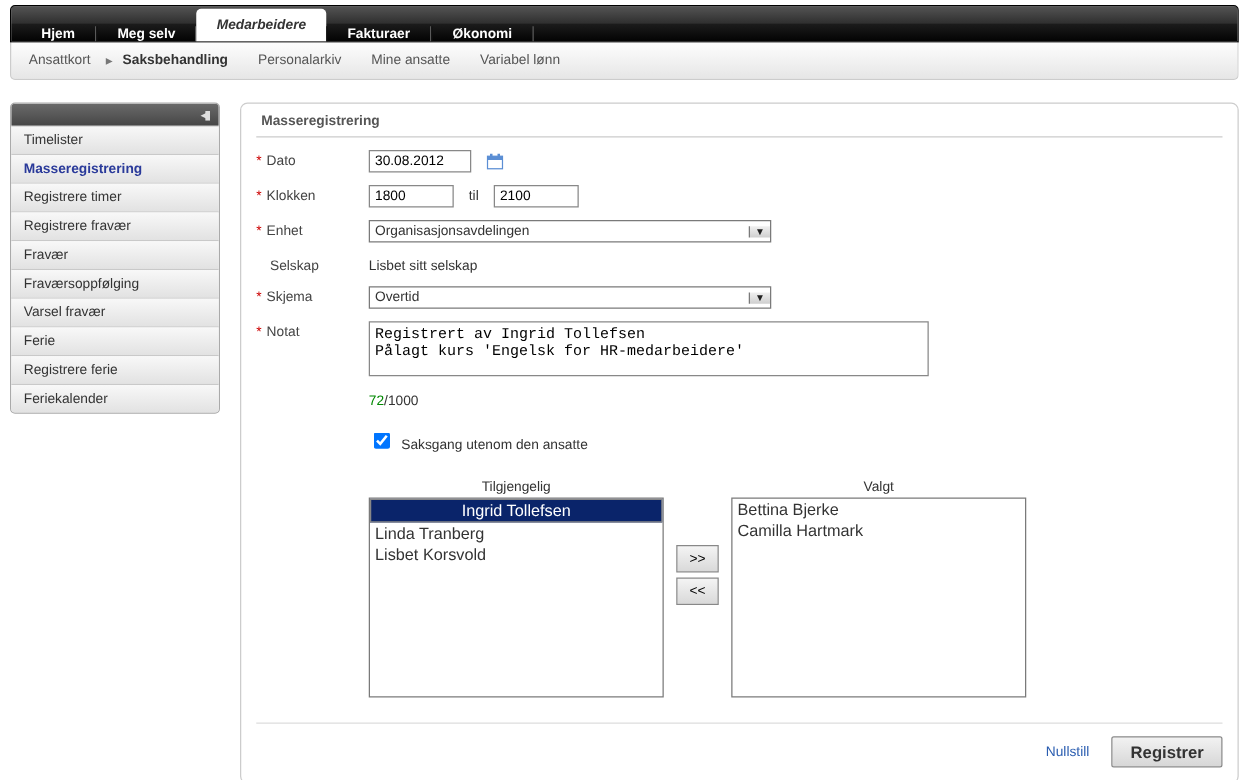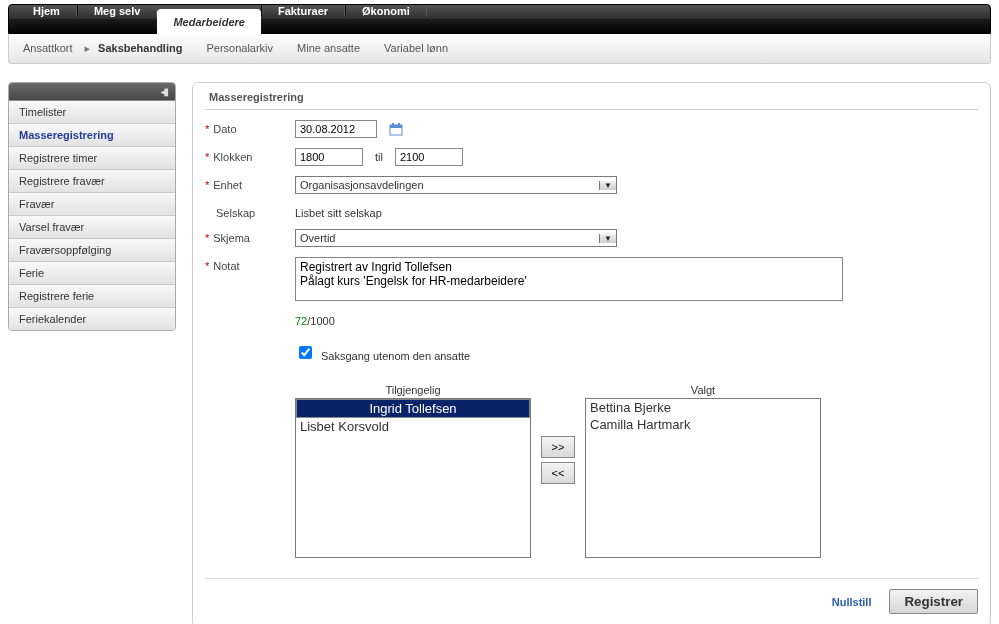--- a/index.html
+++ b/index.html
@@ -12,21 +12,21 @@
   }
   .shell { width: 999px; margin: 0 auto; }
 
   
   .topnav {
     background: linear-gradient(#545454, #303030 48%, #1b1b1b 52%, #030303);
     border: 1px solid #000;
     border-radius: 4px 4px 0 0;
     padding: 0 8px;
     display: flex;
-    align-items: flex-start;
+    align-items: flex-end;
     height: 30px;
     margin: 4px 8px 0 8px;
   }
   .topnav .tn-item {
     color: #fff;
     font-weight: bold;
     padding: 0 16px;
     display: flex;
     align-items: center;
     border-right: 1px solid #5a5a5a;
@@ -127,21 +127,21 @@
   }
   .sel-wrap .sel-text{ flex:1; padding:2px 4px; }
   .sel-wrap .sel-btn{
     width:17px; background:linear-gradient(#f0f0f0,#cfcfcf);
     border-left:1px solid #7a7a7a;
     display:flex;align-items:center;justify-content:center;
     font-size:8px;color:#222;
   }
   .static { padding-top:3px; color:#333; }
 
-  textarea.ta { width: 548px; height: 44px; resize:none; overflow-y:scroll; font-family: Liberation Sans, sans-serif; font-size:12px; }
+  textarea.ta { width: 448px; height: 44px; resize:none; overflow-y:scroll; font-family: Liberation Mono, monospace; font-size:12px; }
   .counter { color:#080; margin-top:2px; }
   .counter .muted{ color:#333; }
 
   .chk-row { margin: 4px 0 10px 0; display:flex; align-items:flex-end; gap:6px; }
 
   .dual { display:flex; align-items:flex-start; gap:10px; }
   .dual .col { width:236px; }
   .dual .col .hdr { text-align:center; margin-bottom:2px; color:#333; }
   .listbox {
     border:1px solid #7a7a7a; width:236px; height:160px; overflow:auto;
@@ -154,21 +154,21 @@
     width:34px; height:22px;
     border:1px solid #888; background:linear-gradient(#f4f4f4,#d9d9d9);
     font-size:11px; cursor:pointer;
   }
 
   .panel-footer{
     display:flex; justify-content:flex-end; gap:18px;
     border-top:1px solid #ddd; margin-top:20px; padding-top:10px;
     align-items:center;
   }
-  .link{ color:#2a5db0; cursor:pointer;font-weight:bold; }
+  .link{ color:#2a5db0; cursor:pointer; }
   .btn-primary{
     border:1px solid #888; background:linear-gradient(#f2f2f2,#d7d7d7);
     padding:4px 14px; font-weight:bold; color:#333; cursor:pointer;
     border-radius:2px;
   }
   .cal-icon{ width:14px; height:14px; display:inline-block; }
   .cal-icon svg{display:block;}
 </style>
 </head>
 <body>
@@ -194,22 +194,22 @@
     <div class="sidebar">
       <div class="sb-header">
         <span class="collapse">◂▮</span>
       </div>
       <div id="sidebar-items">
           <div class="sb-item">Timelister</div>
           <div class="sb-item selected">Masseregistrering</div>
           <div class="sb-item">Registrere timer</div>
           <div class="sb-item">Registrere fravær</div>
           <div class="sb-item">Fravær</div>
+          <div class="sb-item">Fraværsoppfølging</div>
           <div class="sb-item">Varsel fravær</div>
-          <div class="sb-item">Fraværsoppfølging</div>
           <div class="sb-item">Ferie</div>
           <div class="sb-item">Registrere ferie</div>
           <div class="sb-item">Feriekalender</div>
         </div>
     </div>
 
     <div class="panel">
       <div class="panel-title">Masseregistrering</div>
 
       <div class="form-row">
@@ -290,20 +290,21 @@
           <div class="chk-row">
             <input type="checkbox" id="sg" checked="" style="">
             <label for="sg">Saksgang utenom den ansatte</label>
           </div>
 
           <div class="dual">
             <div class="col">
               <div class="hdr">Tilgjengelig</div>
               <div class="listbox" id="lb-available">
                   <div class="item sel">Ingrid Tollefsen</div>
+                  <div class="item">Linda Tranberg</div>
                   <div class="item">Lisbet Korsvold</div>
                 </div>
             </div>
             <div class="btns">
               <button class="mover">&gt;&gt;</button>
               <button class="mover">&lt;&lt;</button>
             </div>
             <div class="col">
               <div class="hdr">Valgt</div>
               <div class="listbox" id="lb-selected">

